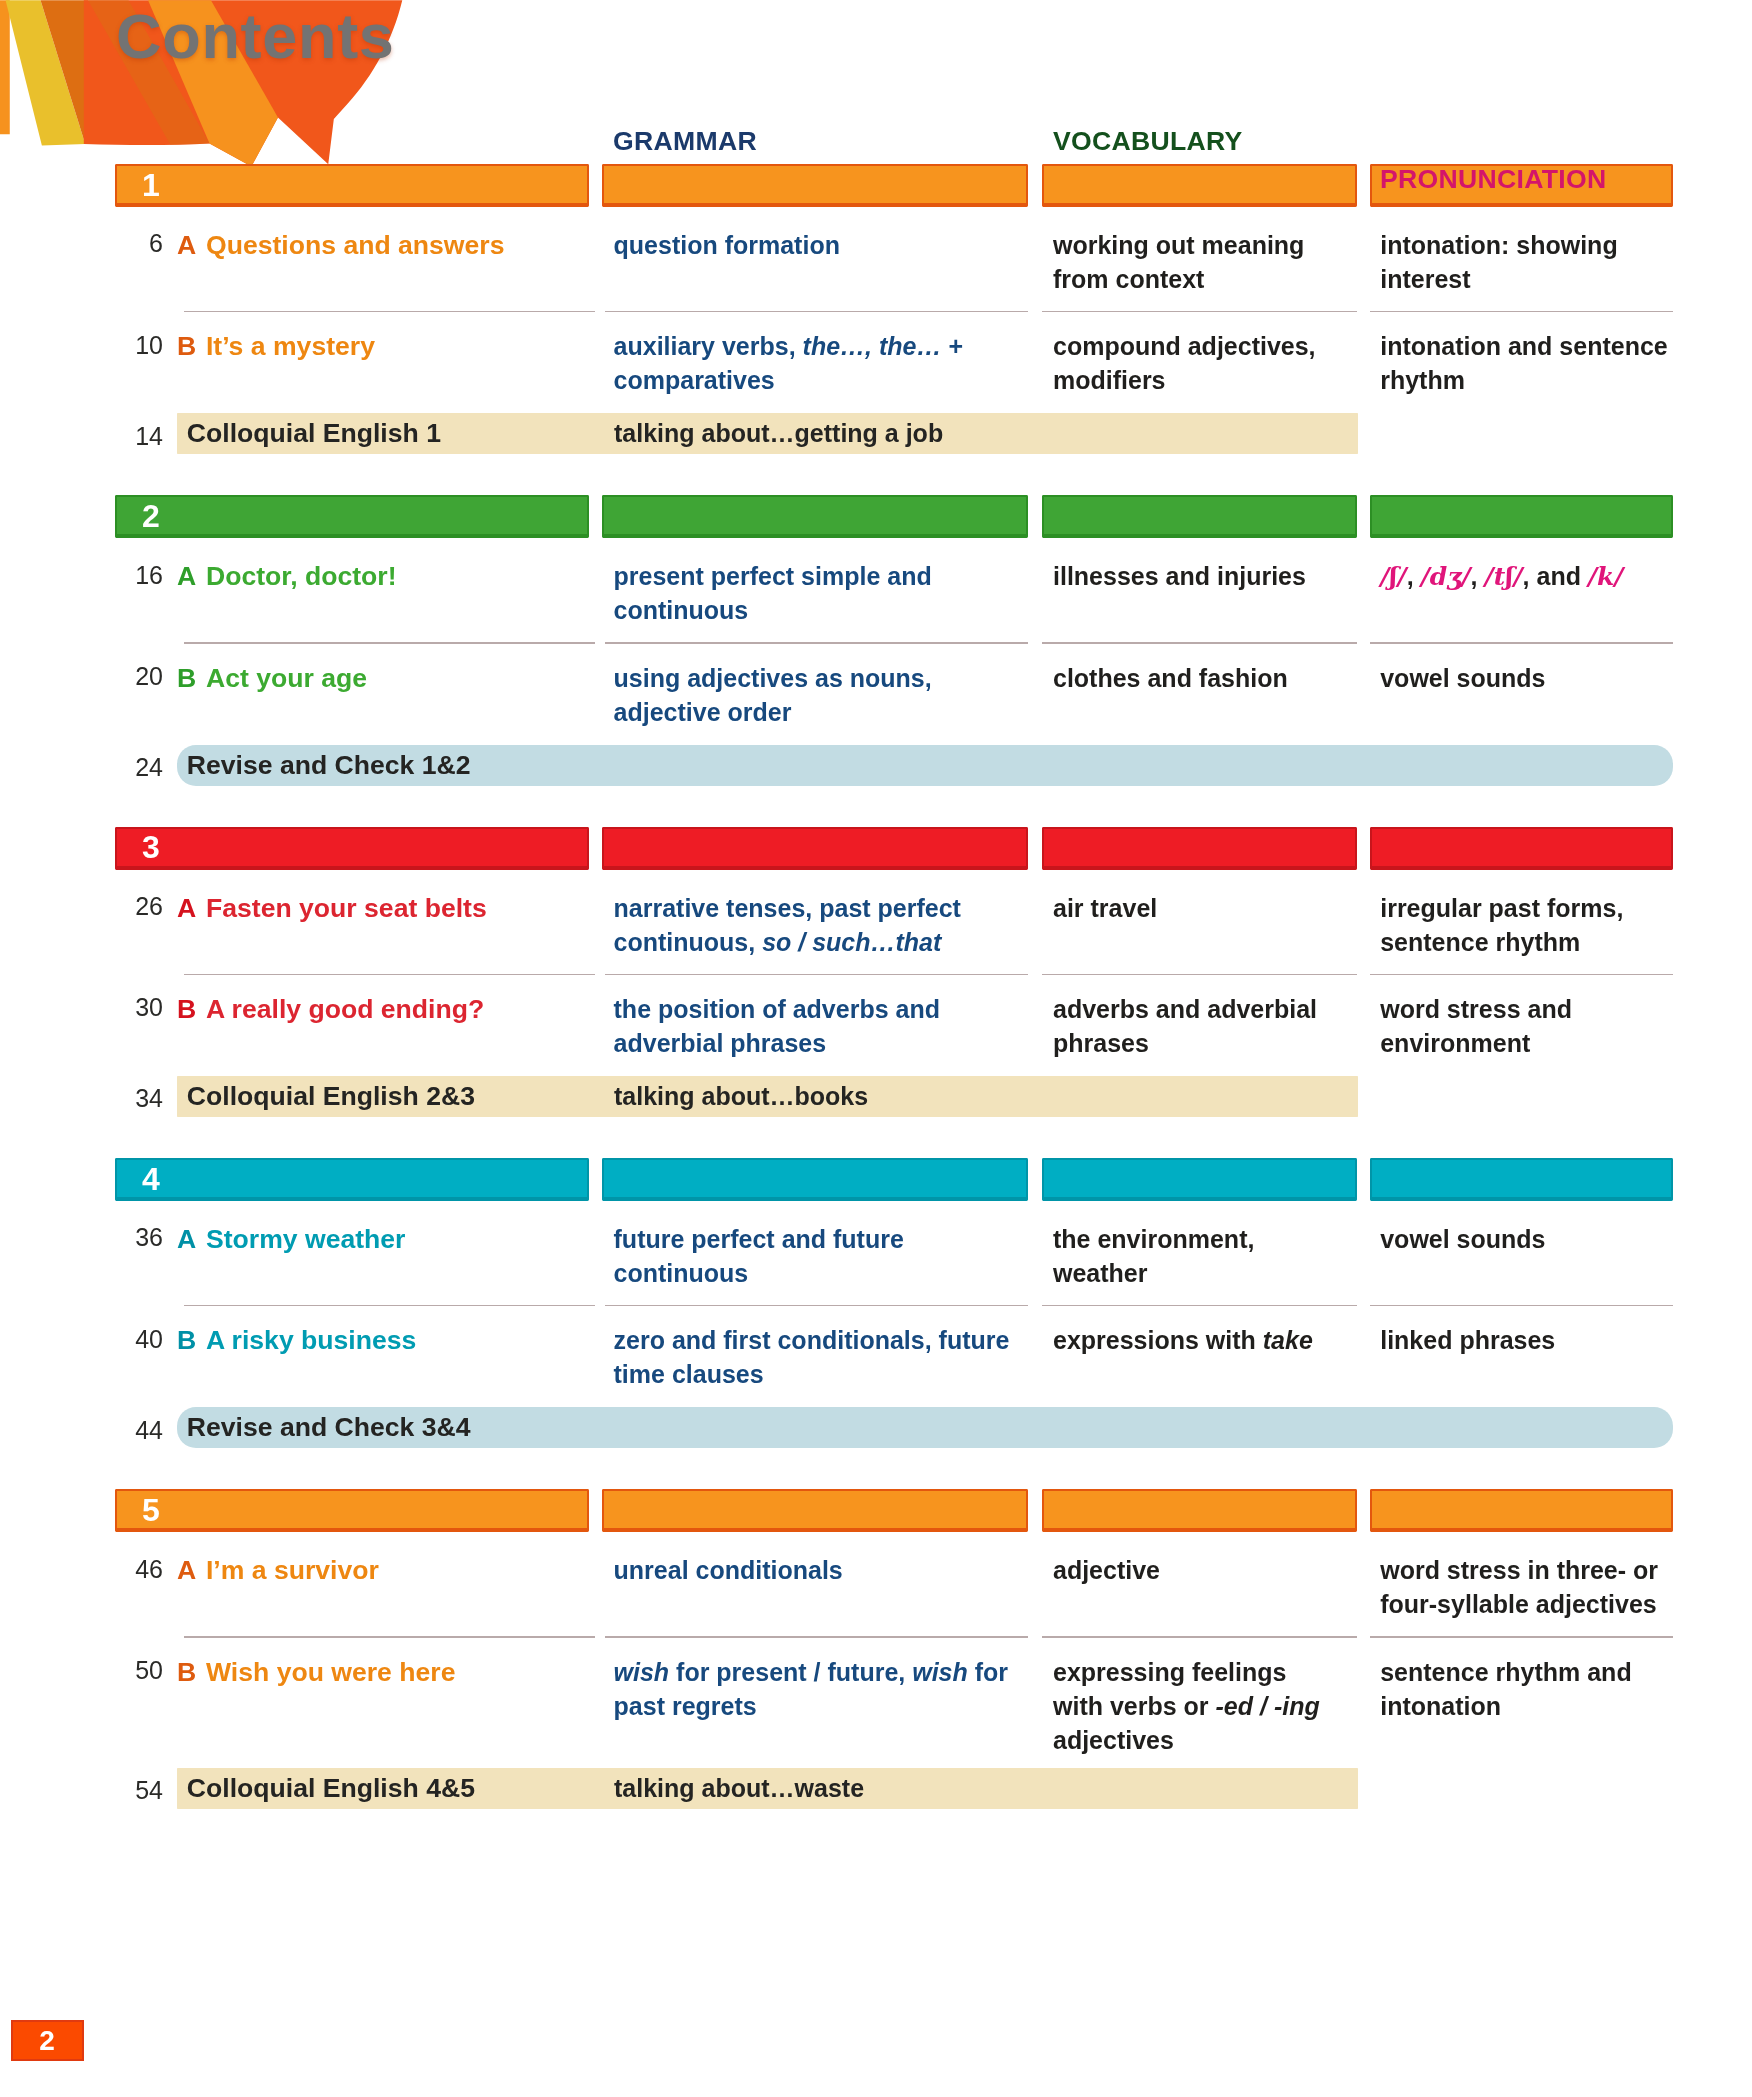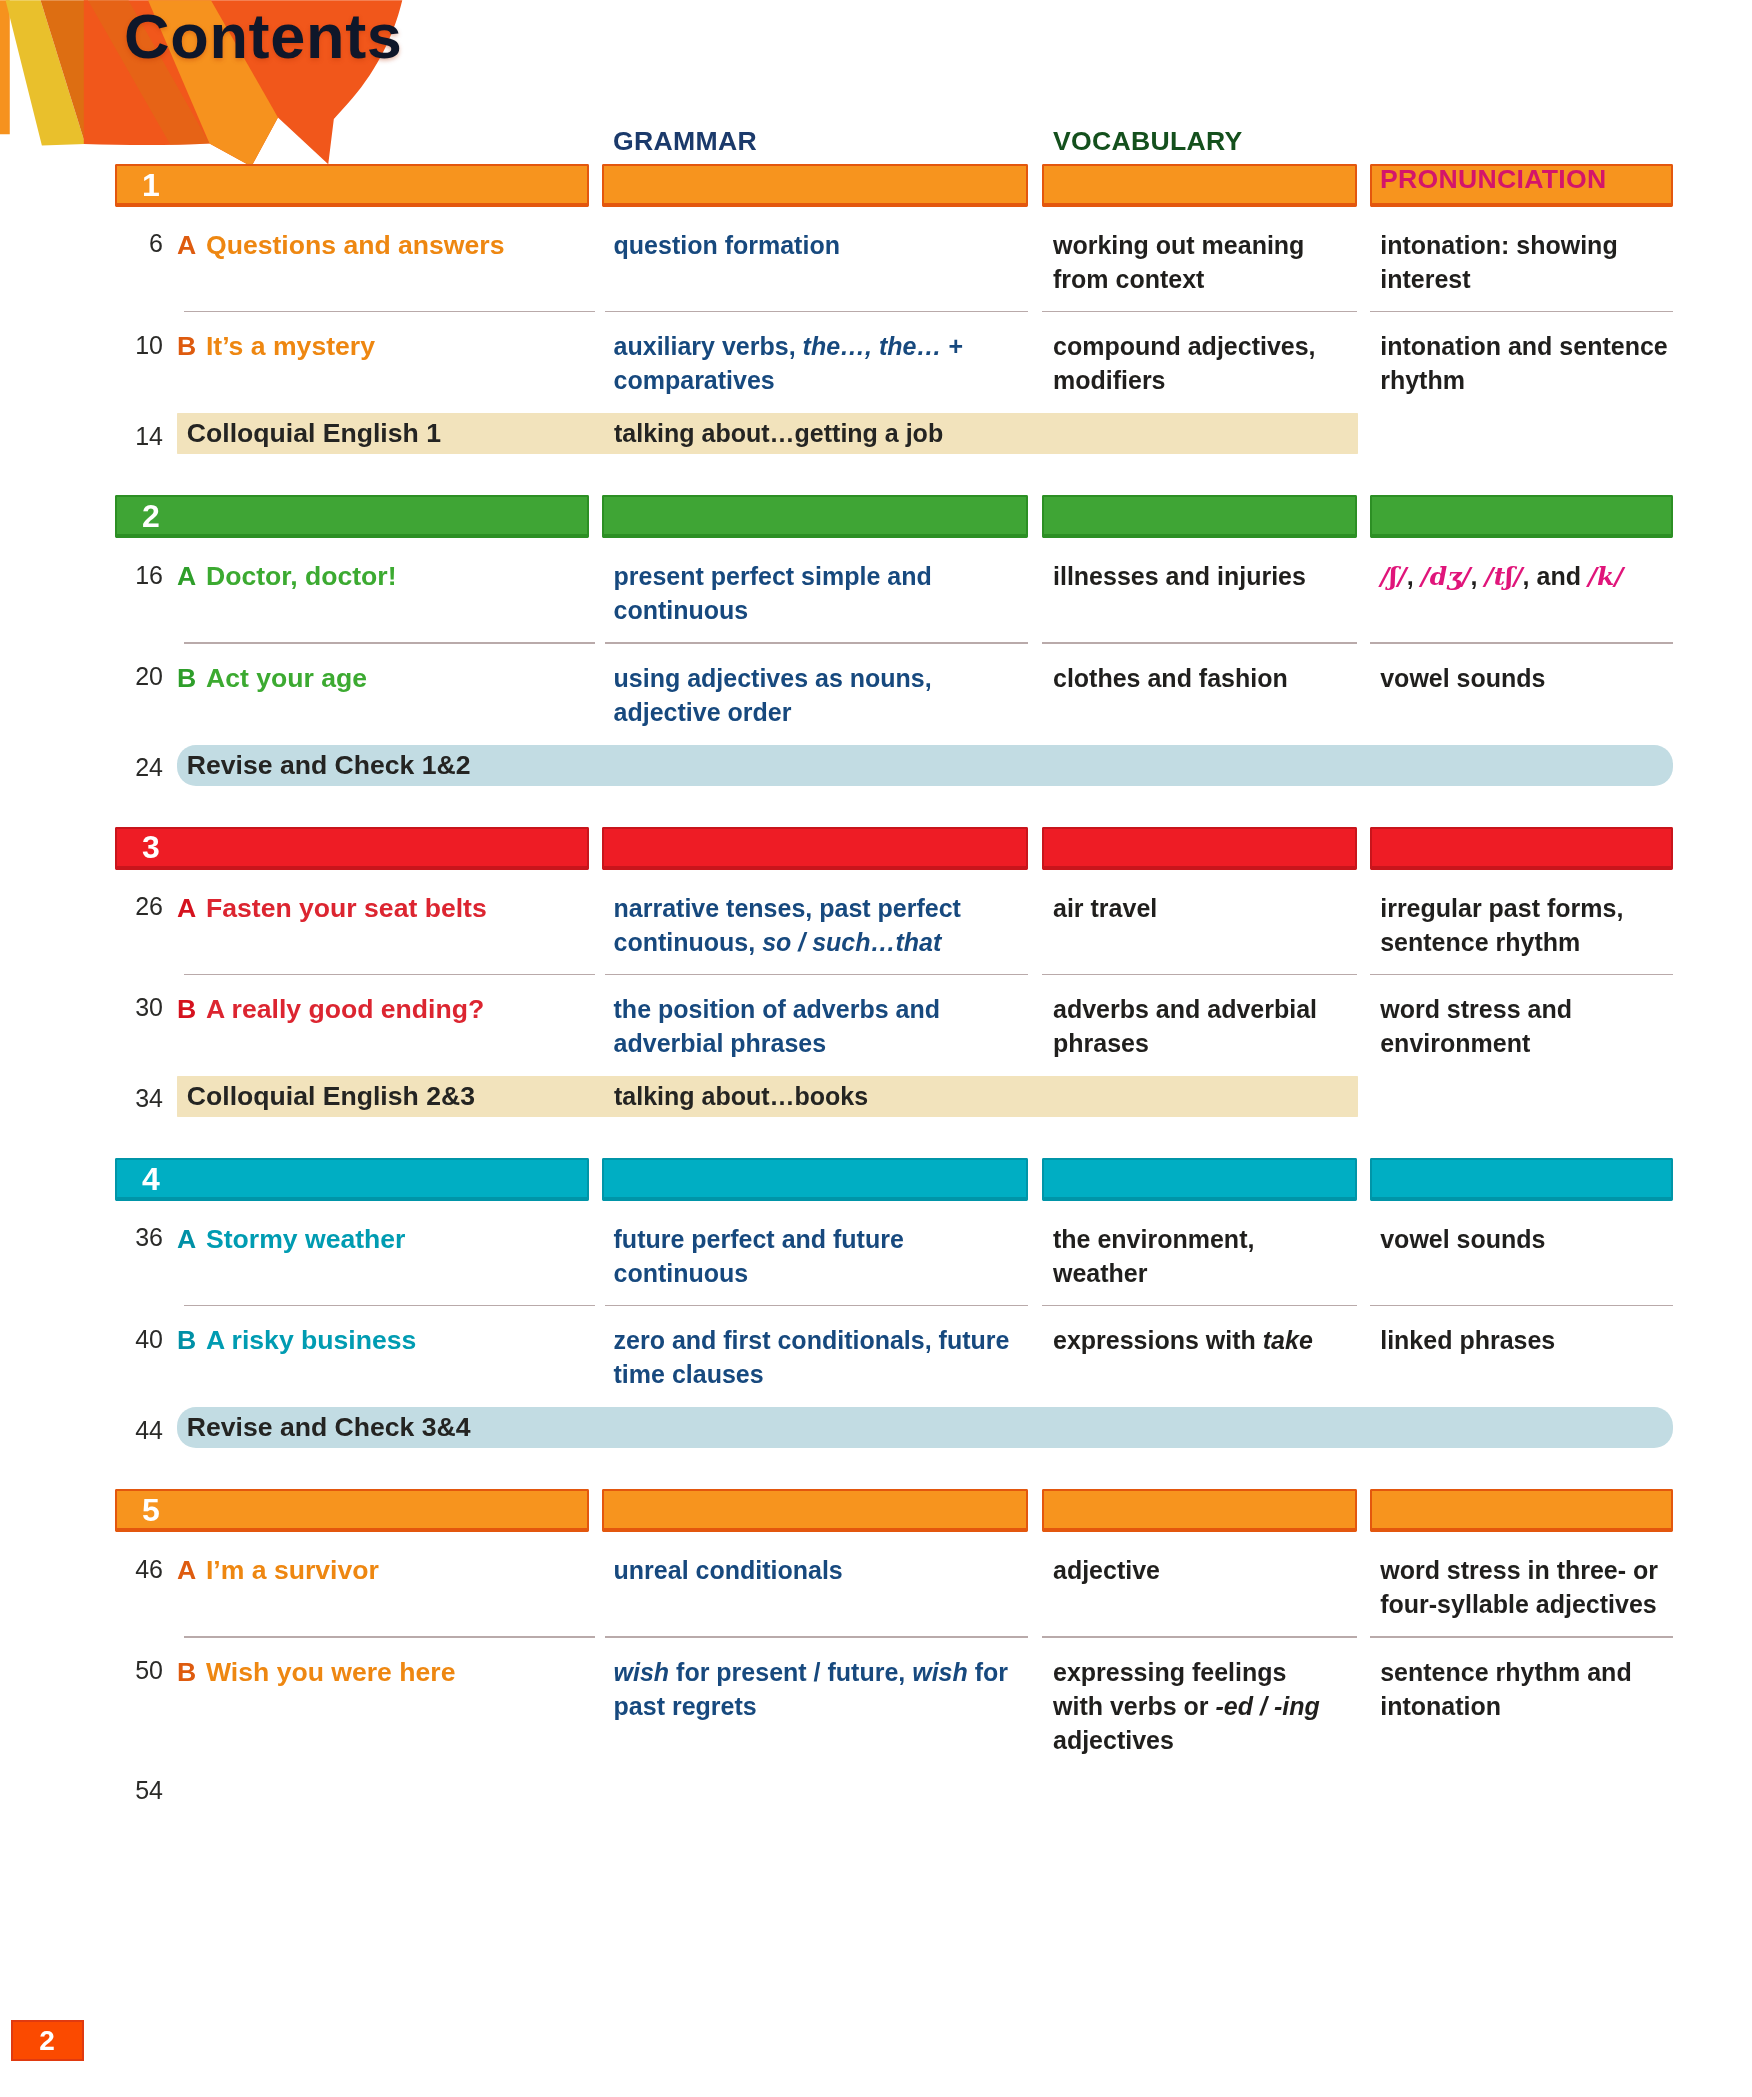--- a/index.html
+++ b/index.html
@@ -7,22 +7,22 @@
     width:1752px;height:2097px;position:relative;background:#ffffff;
     font-family:"Liberation Sans",sans-serif;color:#201F1D;overflow:hidden;
   }
   
   .banner{position:absolute;top:0;left:0;width:433px;height:189px;}
   .bn-yellow{fill:var(--banner-yellow,#E9C02C);}
   .bn-dark{fill:var(--banner-dark-orange,#DD6E12);}
   .bn-main{fill:var(--banner-orange,#F1571B);}
   .bn-light{fill:var(--banner-light-orange,#F6921E);}
   .contents-title{
-    position:absolute;top:0px;left:124px;font-size:63px;font-weight:700;
-    color:#0f172a;letter-spacing:0.7px;text-shadow:0 2.1px 4.2px rgba(180,50,0,.35);
+    position:absolute;top:0px;left:116px;font-size:63px;font-weight:700;
+    color:#737373;letter-spacing:0.7px;text-shadow:0 2.1px 4.2px rgba(180,50,0,.35);
   }
   
   .table{position:absolute;left:115px;top:123px;width:1558px;}
   .col-headers{position:relative;height:41px;}
   .col-headers .ch{position:absolute;top:2.8px;font-size:26.6px;font-weight:700;letter-spacing:0.3px;}
   .ch-grammar{left:498px;}
   .ch-vocab{left:938px;}
   .ch-pron{left:1265px;margin-top:38px;}
 
   .bars{display:flex;height:43px;margin-bottom:21px;}
@@ -268,19 +268,23 @@
       </div>
     <div class="row b">
       <div class="cell c-num">50</div>
       <div class="cell c-title"><span class="letter">B</span><span class="title">Wish you were here</span></div>
       <div class="cell c-grammar"><i>wish</i> for present / future, <i>wish</i> for past regrets</div>
       <div class="cell c-vocab">expressing feelings with verbs or <i>-ed / -ing</i> adjectives</div>
       <div class="cell c-pron">sentence rhythm and intonation</div>
     </div>
     <div class="band">
       <div class="cell c-num">54</div>
+      <div class="band-bar colloquial">
+        <span class="band-label">Colloquial English 4&amp;5</span>
+        <span class="band-text">talking about…waste</span>
+      </div>
     </div>
   </section>
 
 </div>
 
 <div class="footer-page">2</div>
 
 
 </body></html>

